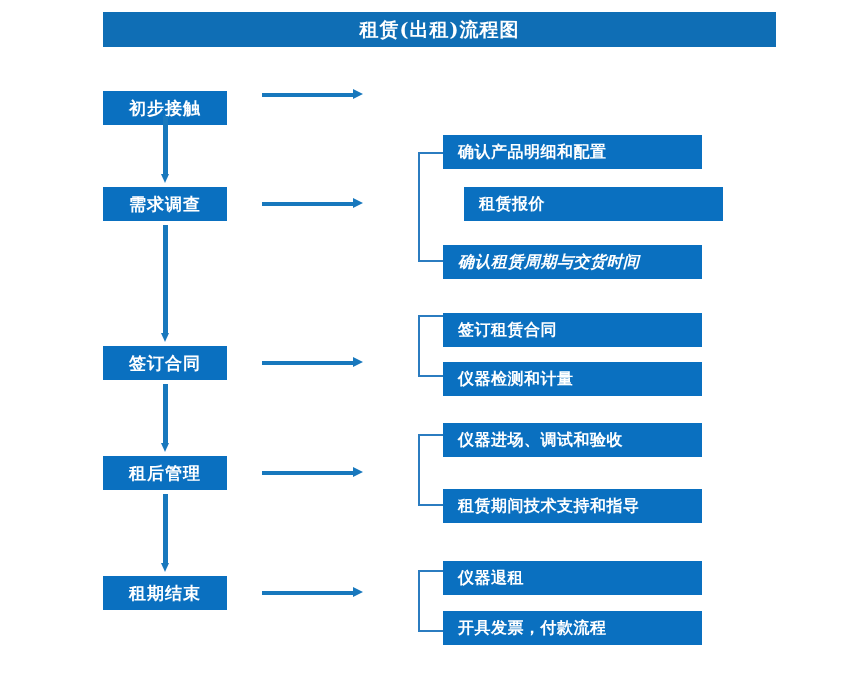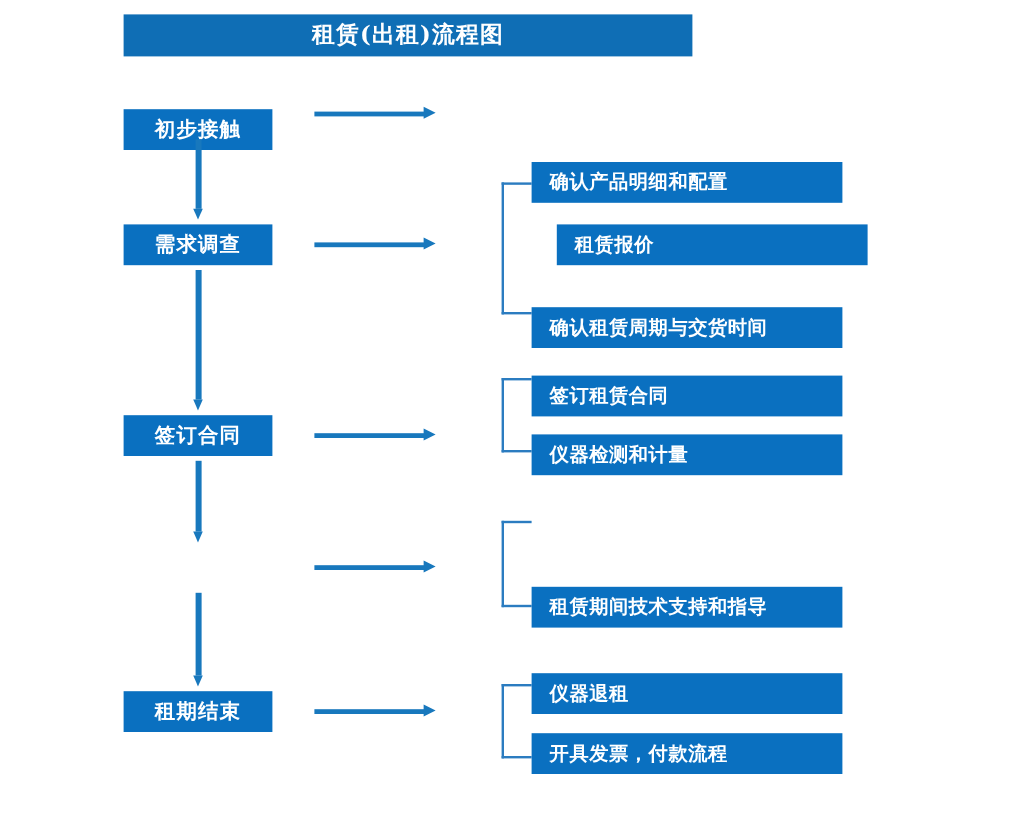--- a/index.html
+++ b/index.html
@@ -16,21 +16,21 @@
     height: 688px;
     background: #ffffff;
     overflow: hidden;
   }
 
   
   .title-banner {
     position: absolute;
     left: 103px;
     top: 12px;
-    width: 474px;
+    width: 673px;
     height: 35px;
     background: #0f6eb5;
     color: #ffffff;
     font-size: 19px;
     font-weight: bold;
     letter-spacing: 1px;
     display: flex;
     align-items: center;
     justify-content: center;
     line-height: 1;
@@ -148,20 +148,21 @@
 </head>
 <body>
 
 <div id="canvas">
 
   <div class="title-banner">租赁(出租)流程图</div>
 
   <div class="stage-box" style="top:78px;margin-top:13px;">初步接触</div>
   <div class="stage-box" style="top:187px;">需求调查</div>
   <div class="stage-box" style="top:346px;">签订合同</div>
+  <div class="stage-box" style="top:456px;">租后管理</div>
   <div class="stage-box" style="top:576px;">租期结束</div>
 
   <div class="v-arrow" style="top:116px; height:67px;">
     <div class="shaft" style="height:58px;"></div>
     <div class="head" style="top:58px;"></div>
   </div>
   <div class="v-arrow" style="top:225px; height:117px;">
     <div class="shaft" style="height:108px;"></div>
     <div class="head" style="top:108px;"></div>
   </div>
@@ -211,20 +212,21 @@
     <div class="stub bottom"></div>
   </div>
   <div class="bracket" style="top:570px; height:62px;">
     <div class="spine"></div>
     <div class="stub top"></div>
     <div class="stub bottom"></div>
   </div>
 
   <div class="detail-box" style="top:135px;">确认产品明细和配置</div>
   <div class="detail-box" style="top:187px;margin-left:21px;">租赁报价</div>
-  <div class="detail-box" style="top:256px;">确认租赁周期与交货时间</div>
+  <div class="detail-box" style="top:245px;font-style:italic;">确认租赁周期与交货时间</div>
   <div class="detail-box" style="top:313px;">签订租赁合同</div>
   <div class="detail-box" style="top:362px;text-align:right;">仪器检测和计量</div>
+  <div class="detail-box" style="top:423px;">仪器进场、调试和验收</div>
   <div class="detail-box" style="top:489px;">租赁期间技术支持和指导</div>
   <div class="detail-box" style="top:561px;">仪器退租</div>
   <div class="detail-box" style="top:611px;">开具发票，付款流程</div>
 
 </div>
 
 </body></html>

